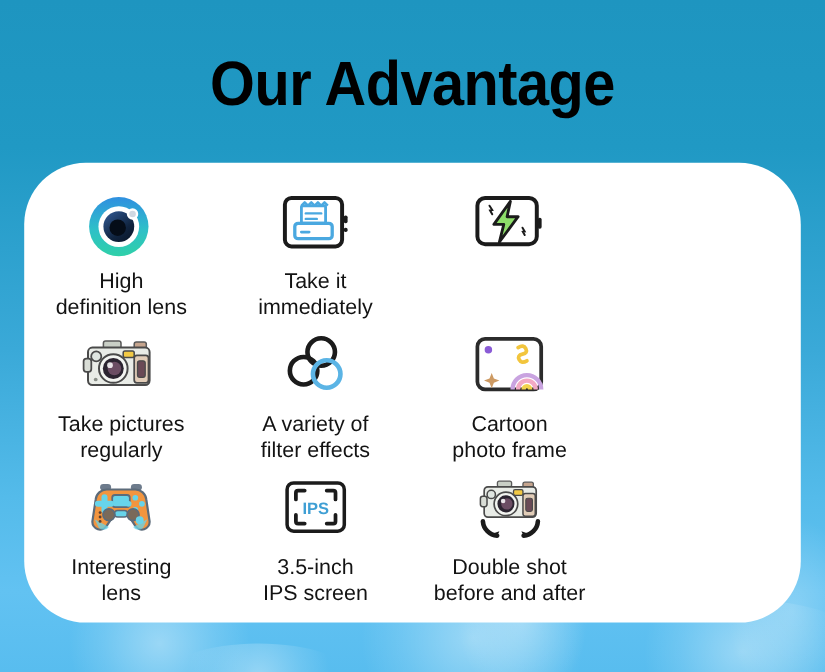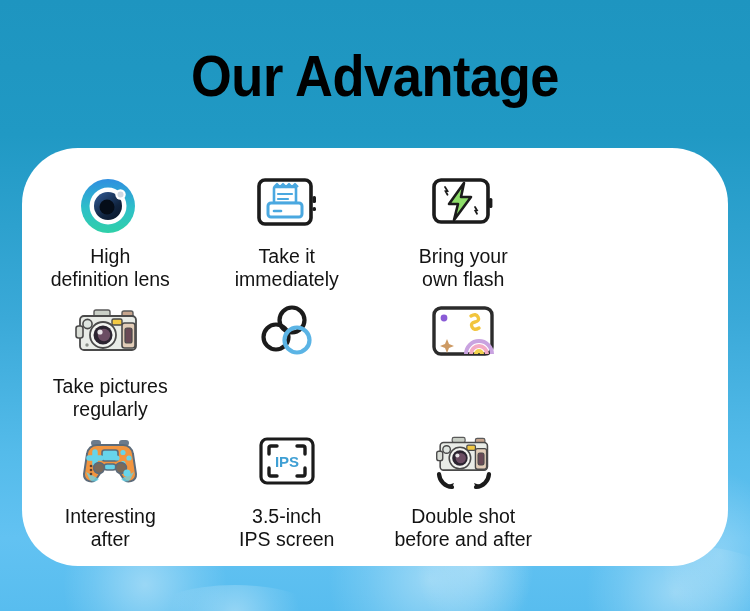--- a/index.html
+++ b/index.html
@@ -164,22 +164,20 @@
       <div class="cell">
         <div class="icon-wrap">
           <svg width="66" height="56" viewBox="0 0 66 56">
             <rect x="4" y="6" width="54" height="42" rx="7" fill="none" stroke="#1b1b1b" stroke-width="3.6"></rect>
             <rect x="59" y="24" width="3.4" height="10" rx="1.6" fill="#1b1b1b"></rect>
             <path d="M34 9 L19 30 L28 30 L24 46 L41 23 L31 23 Z" fill="#8ede6a" stroke="#1b1b1b" stroke-width="2.6" stroke-linejoin="round"></path>
             <path d="M15 13 l2.5 4 l-2 0.3 l2 3.5" fill="none" stroke="#1b1b1b" stroke-width="1.8" stroke-linecap="round"></path>
             <path d="M45 33 l2 3.4 l-1.7 0.3 l1.7 3" fill="none" stroke="#1b1b1b" stroke-width="1.8" stroke-linecap="round"></path>
           </svg>
         </div>
-        <div class="label">Bring your
-own flash</div>
       </div>
 
 
       <div class="cell">
         <div class="icon-wrap">
           <svg width="72" height="58" viewBox="0 0 72 58">
             <rect x="20" y="6" width="16" height="7" rx="2" fill="#c9cfc6" stroke="#5a5a5a" stroke-width="1.4"></rect>
             <rect x="48" y="7" width="11" height="12" rx="2" fill="#c6a58e" stroke="#5a5a5a" stroke-width="1.4"></rect>
             <rect x="6" y="12" width="56" height="34" rx="4" fill="#e9ece7" stroke="#4a4a4a" stroke-width="1.8"></rect>
             <rect x="2" y="22" width="7" height="12" rx="2.5" fill="#d9ddd6" stroke="#4a4a4a" stroke-width="1.6"></rect>
@@ -199,34 +197,38 @@
       </div>
 
       <div class="cell">
         <div class="icon-wrap">
           <svg width="62" height="58" viewBox="0 0 62 58">
             <circle cx="36" cy="16" r="12.5" fill="none" stroke="#1b1b1b" stroke-width="4.2"></circle>
             <circle cx="20" cy="33" r="12.5" fill="none" stroke="#1b1b1b" stroke-width="4.2"></circle>
             <circle cx="41" cy="36" r="12.5" fill="none" stroke="#5bb4e5" stroke-width="4.2"></circle>
           </svg>
         </div>
+        <div class="label">A variety of
+filter effects</div>
       </div>
 
       <div class="cell">
         <div class="icon-wrap">
           <svg width="66" height="54" viewBox="0 0 66 54">
             <rect x="4" y="4" width="58" height="46" rx="7" fill="#ffffff" stroke="#2b2b2b" stroke-width="3.4"></rect>
             <circle cx="14" cy="14" r="3.4" fill="#8a5bd6"></circle>
             <path d="M41 12 q5 -3 7 1 q2 4 -3 5 q-5 1 -3 5 q2 4 7 1" fill="none" stroke="#f2c53d" stroke-width="3.4" stroke-linecap="round"></path>
             <path d="M17 35 l2 5 l5 2 l-5 2 l-2 5 l-2 -5 l-5 -2 l5 -2 Z" fill="#cd9a63"></path>
             <path d="M36 50 a13 13 0 0 1 26 0" fill="none" stroke="#c9a3e0" stroke-width="4"></path>
             <path d="M41 50 a8 8 0 0 1 16 0" fill="none" stroke="#f3a9c4" stroke-width="4"></path>
             <path d="M46 50 a3 3 0 0 1 6 0" fill="none" stroke="#f2d24d" stroke-width="4"></path>
           </svg>
         </div>
+        <div class="label">Cartoon
+photo frame</div>
       </div>
 
       <div class="cell">
         <div class="icon-wrap">
           <svg width="66" height="56" viewBox="0 0 66 56">
             <rect x="14" y="6" width="10" height="6" rx="3" fill="#6d7b8c"></rect>
             <rect x="42" y="6" width="10" height="6" rx="3" fill="#6d7b8c"></rect>
             <path d="M20 11 h26 a10 10 0 0 1 10 9 l3 20 a7 7 0 0 1 -13 4 l-6 -9 h-14 l-6 9 a7 7 0 0 1 -13 -4 l3 -20 a10 10 0 0 1 10 -9 Z" fill="#f2953f" stroke="#5c6b7a" stroke-width="2"></path>
             <rect x="25" y="16" width="16" height="11" rx="2.5" fill="#67d4ea" stroke="#5c6b7a" stroke-width="1.6"></rect>
             <path d="M12 24 h12 M18 18 v12" stroke="#67d4ea" stroke-width="5.5" stroke-linecap="round"></path>
@@ -239,21 +241,21 @@
             <circle cx="44" cy="34" r="5.4" fill="#7a6a5a" stroke="#5c6b7a" stroke-width="1.6"></circle>
             <circle cx="50" cy="39" r="3.6" fill="#67d4ea"></circle>
             <path d="M9 38 l4 8 a6 6 0 0 0 9 -1" fill="#67d4ea" opacity="0.75"></path>
             <path d="M57 38 l-4 8 a6 6 0 0 1 -9 -1" fill="#67d4ea" opacity="0.75"></path>
             <circle cx="14" cy="32" r="1.3" fill="#5c4030"></circle>
             <circle cx="14" cy="36" r="1.3" fill="#5c4030"></circle>
             <circle cx="14" cy="40" r="1.3" fill="#5c4030"></circle>
           </svg>
         </div>
         <div class="label">Interesting
-after</div>
+lens</div>
       </div>
 
       <div class="cell">
         <div class="icon-wrap">
           <svg width="62" height="56" viewBox="0 0 62 56">
             <rect x="5" y="5" width="52" height="44" rx="6" fill="none" stroke="#1b1b1b" stroke-width="3.2"></rect>
             <path d="M13 20 v-6 a2 2 0 0 1 2 -2 h6" fill="none" stroke="#1b1b1b" stroke-width="3.4" stroke-linecap="round"></path>
             <path d="M41 12 h6 a2 2 0 0 1 2 2 v6" fill="none" stroke="#1b1b1b" stroke-width="3.4" stroke-linecap="round"></path>
             <path d="M49 34 v6 a2 2 0 0 1 -2 2 h-6" fill="none" stroke="#1b1b1b" stroke-width="3.4" stroke-linecap="round"></path>
             <path d="M21 42 h-6 a2 2 0 0 1 -2 -2 v-6" fill="none" stroke="#1b1b1b" stroke-width="3.4" stroke-linecap="round"></path>

